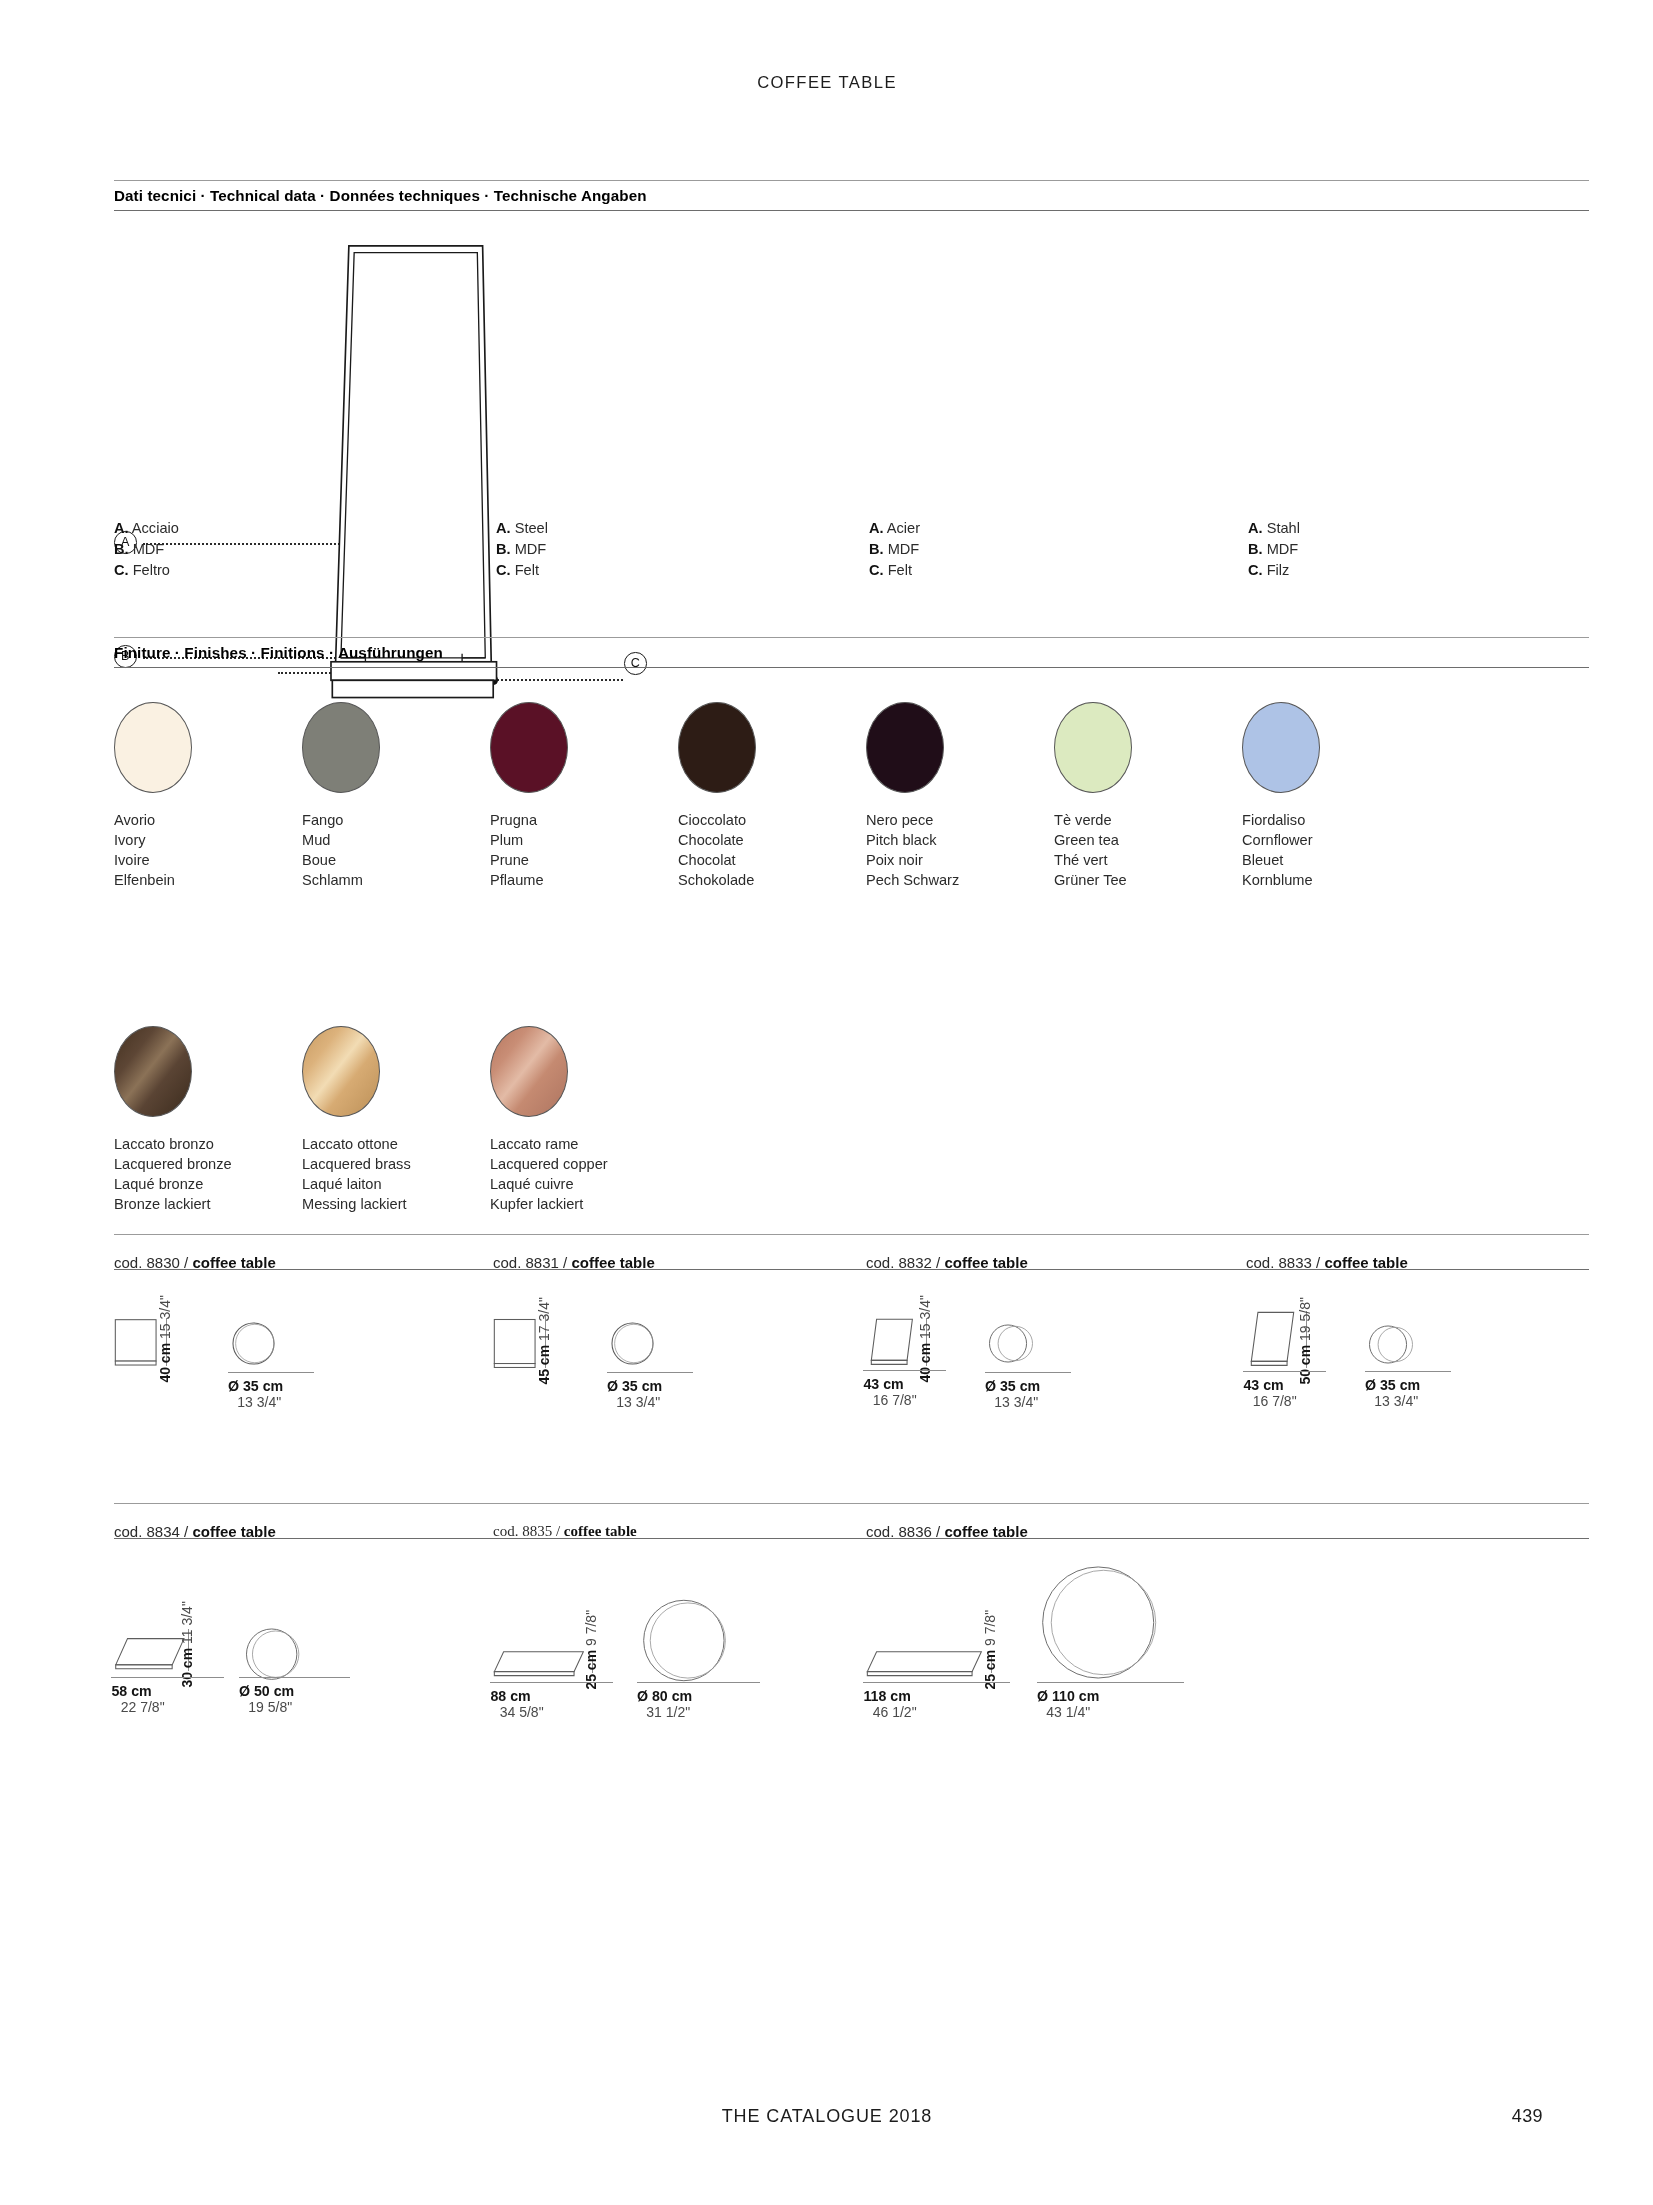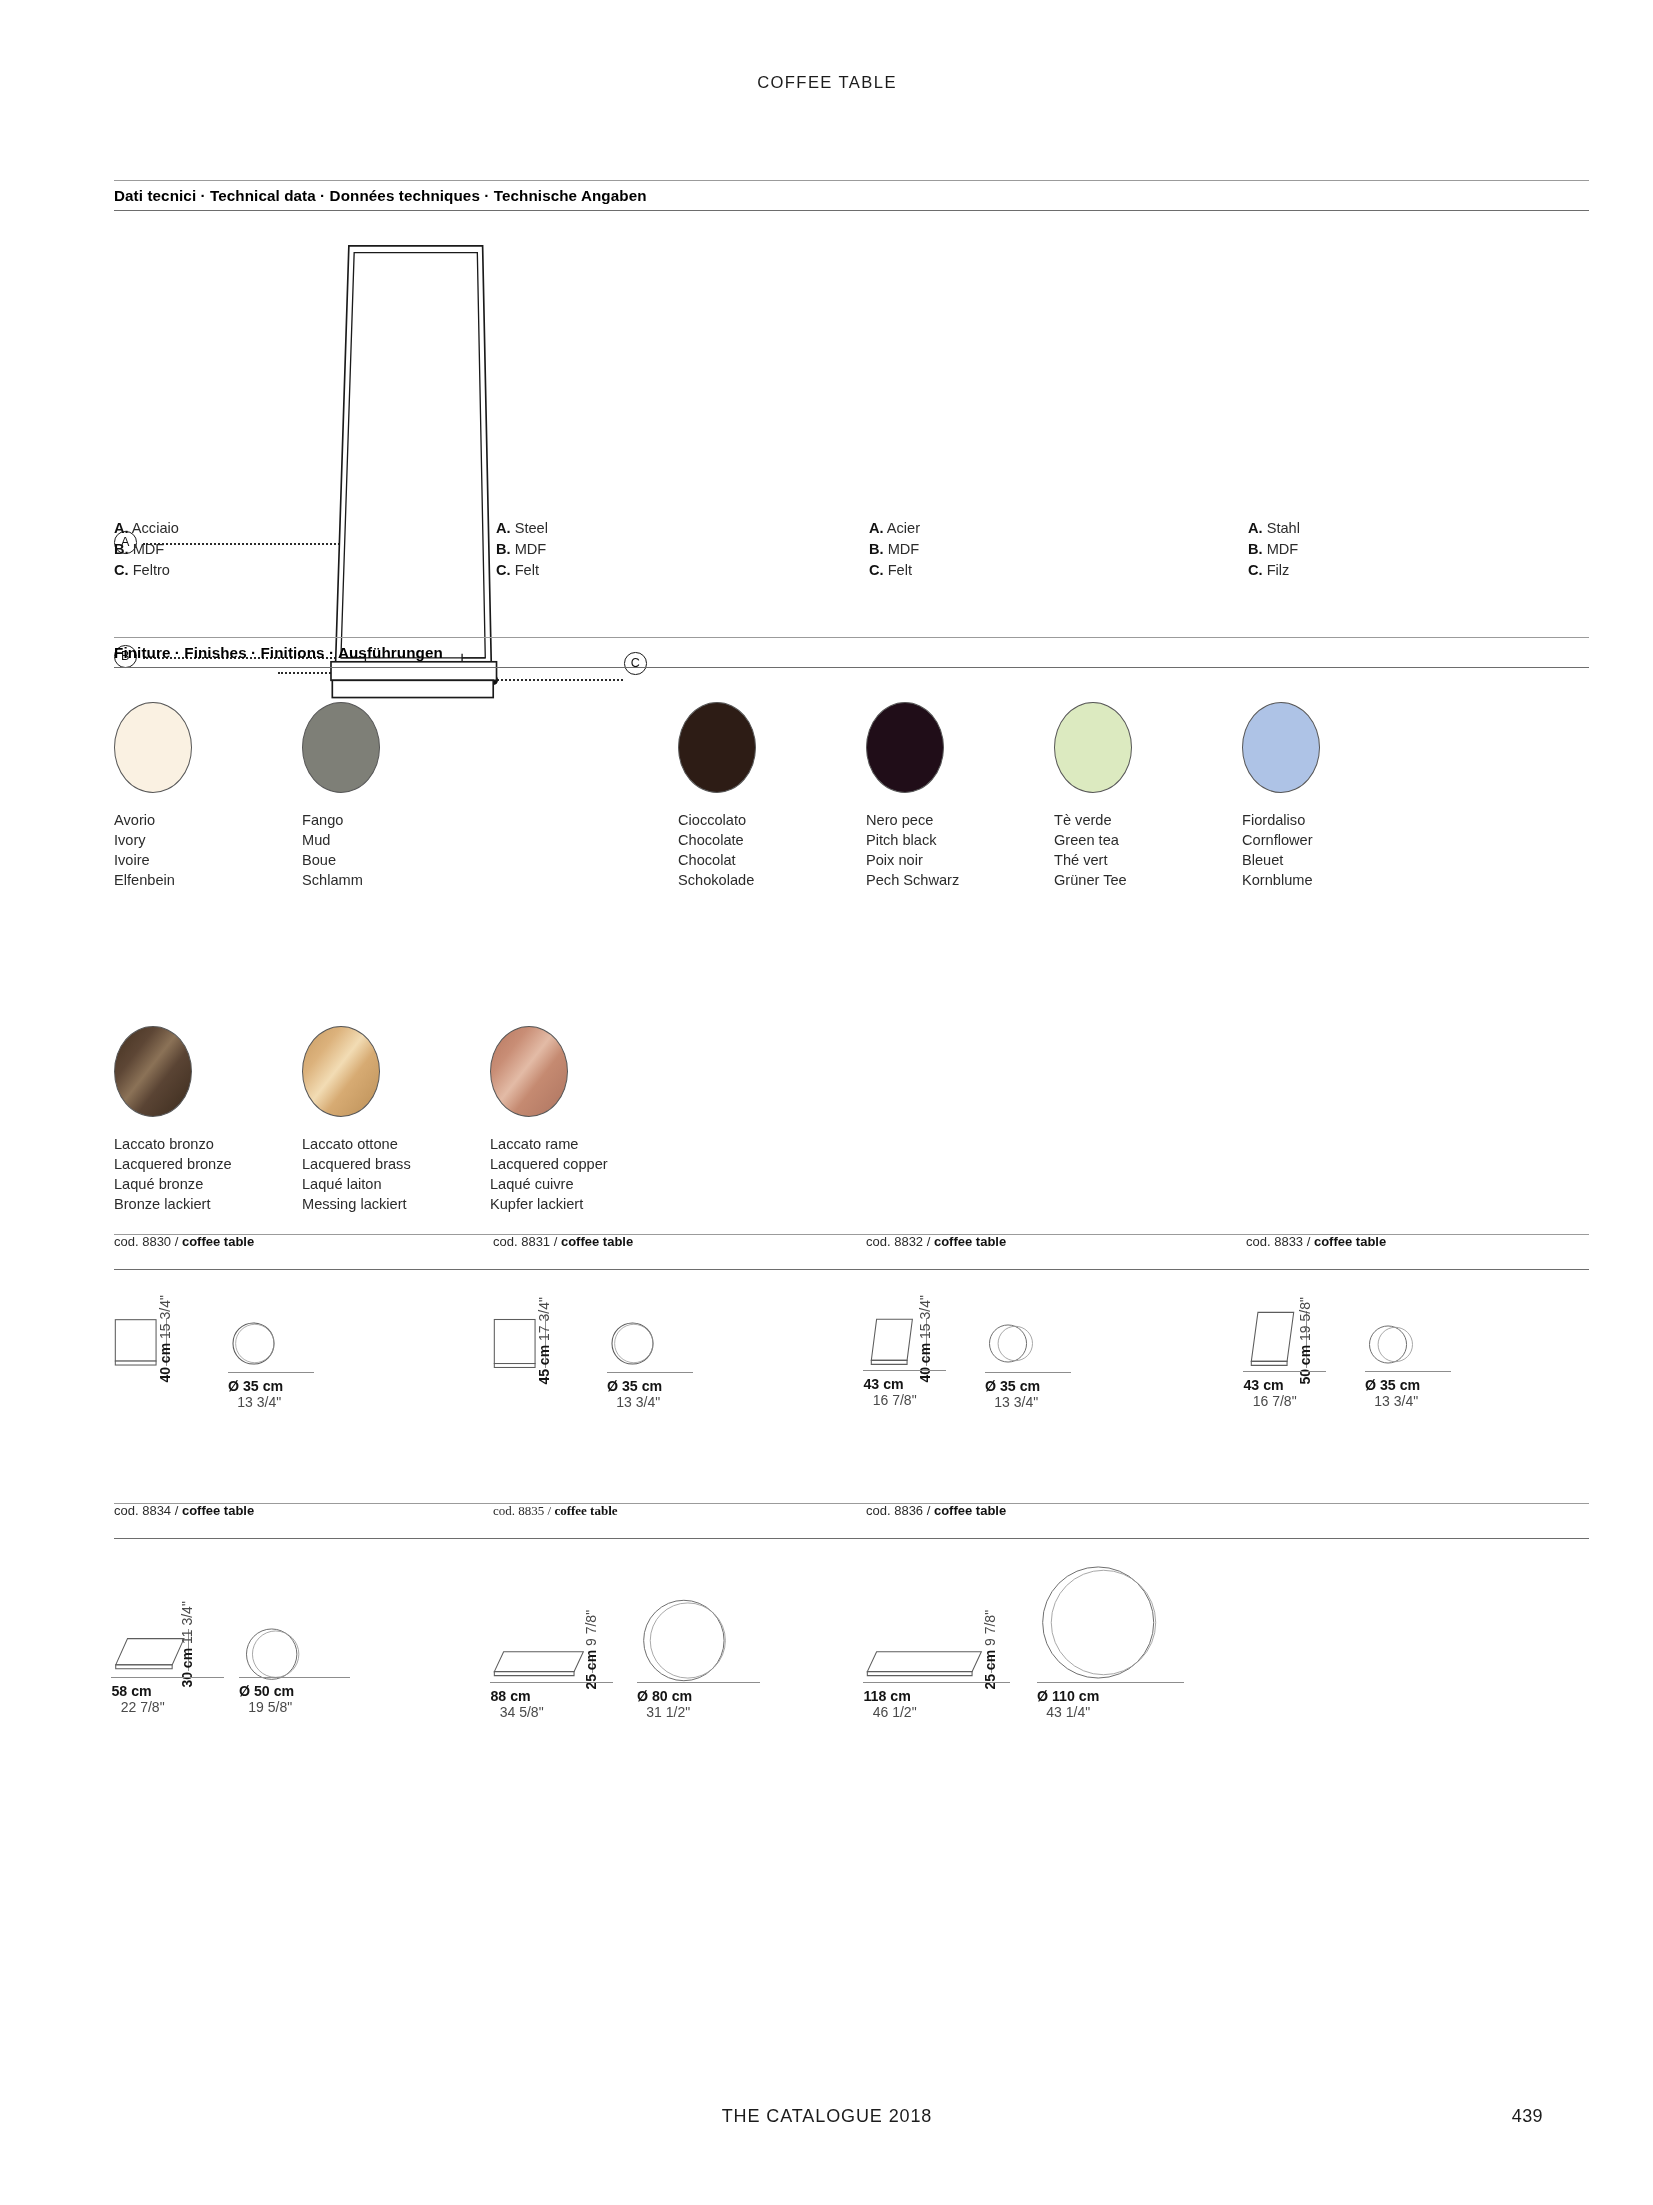--- a/index.html
+++ b/index.html
@@ -61,22 +61,22 @@
   .swatch-names {
     margin-top: 16.6px; font-size: 14.6px; line-height: 20px; color: #2b2b2b; white-space: nowrap;
   }
 
   
   .prod-rule {
     position: absolute; left: 114px; width: 1475px;
     border-top: 1.3px solid #9b9b9b; border-bottom: 1.3px solid #6d6d6d;
   }
   .prod-code {
-    position: absolute; font-size: 13px; color: #2b2b2b; white-space: nowrap;
-    padding-bottom: 6px; padding-top: 0;
+    position: absolute; font-size: 15px; color: #2b2b2b; white-space: nowrap;
+    padding-bottom: 6px; padding-top: 20px;
   }
   .prod-code b { font-weight: 700; color: #111; }
 
   .spec { position: absolute; }
   .dim-v-wrap { position: absolute; }
   .dim-v-line { position: absolute; width: 0; border-left: 1.3px solid #8d8d8d; }
   .dim-v-text {
     position: absolute; white-space: nowrap;
     transform: rotate(-90deg); transform-origin: left bottom;
     font-size: 14px; line-height: 16.6px;
@@ -185,20 +185,29 @@
     </div>
     <div class="swatch-cell" style="left:188px;">
       <div class="swatch" style="background:#7e7f77;"></div>
       <div class="swatch-names">
         <div>Fango</div>
         <div>Mud</div>
         <div>Boue</div>
         <div>Schlamm</div>
       </div>
     </div>
+    <div class="swatch-cell" style="left:376px;">
+      <div class="swatch" style="background:#5a1126;"></div>
+      <div class="swatch-names">
+        <div>Prugna</div>
+        <div>Plum</div>
+        <div>Prune</div>
+        <div>Pflaume</div>
+      </div>
+    </div>
     <div class="swatch-cell" style="left:564px;">
       <div class="swatch" style="background:#2d1c15;"></div>
       <div class="swatch-names">
         <div>Cioccolato</div>
         <div>Chocolate</div>
         <div>Chocolat</div>
         <div>Schokolade</div>
       </div>
     </div>
     <div class="swatch-cell" style="left:752px;">

